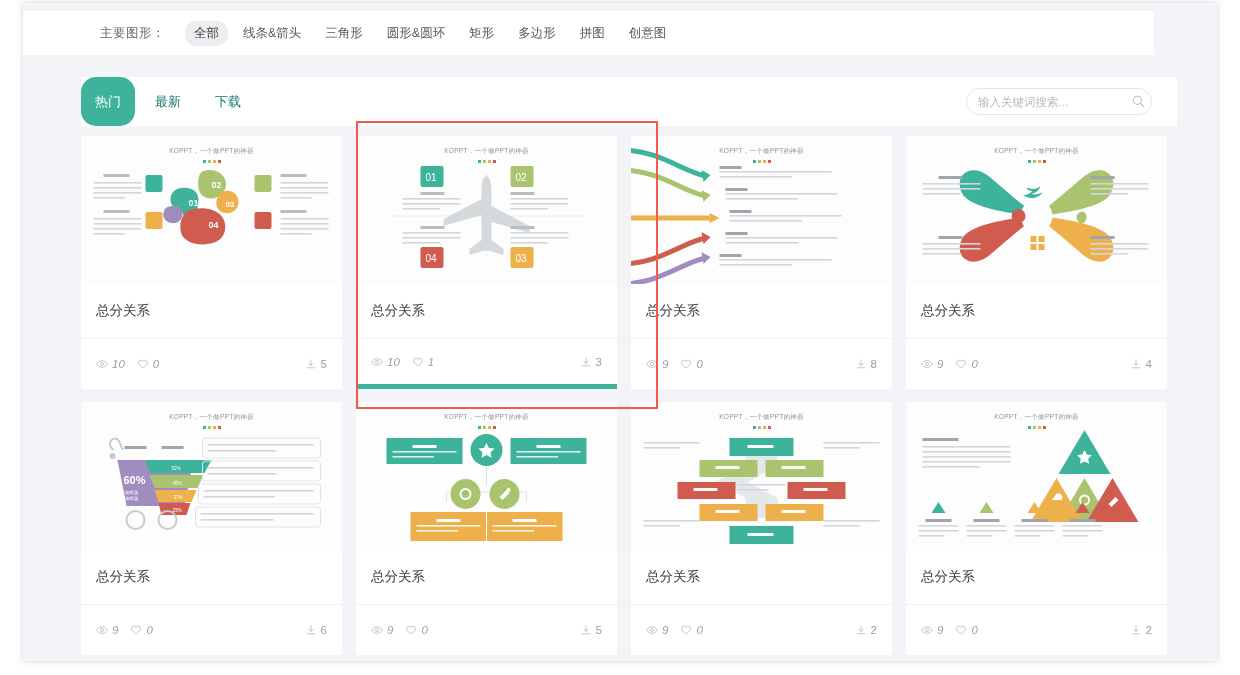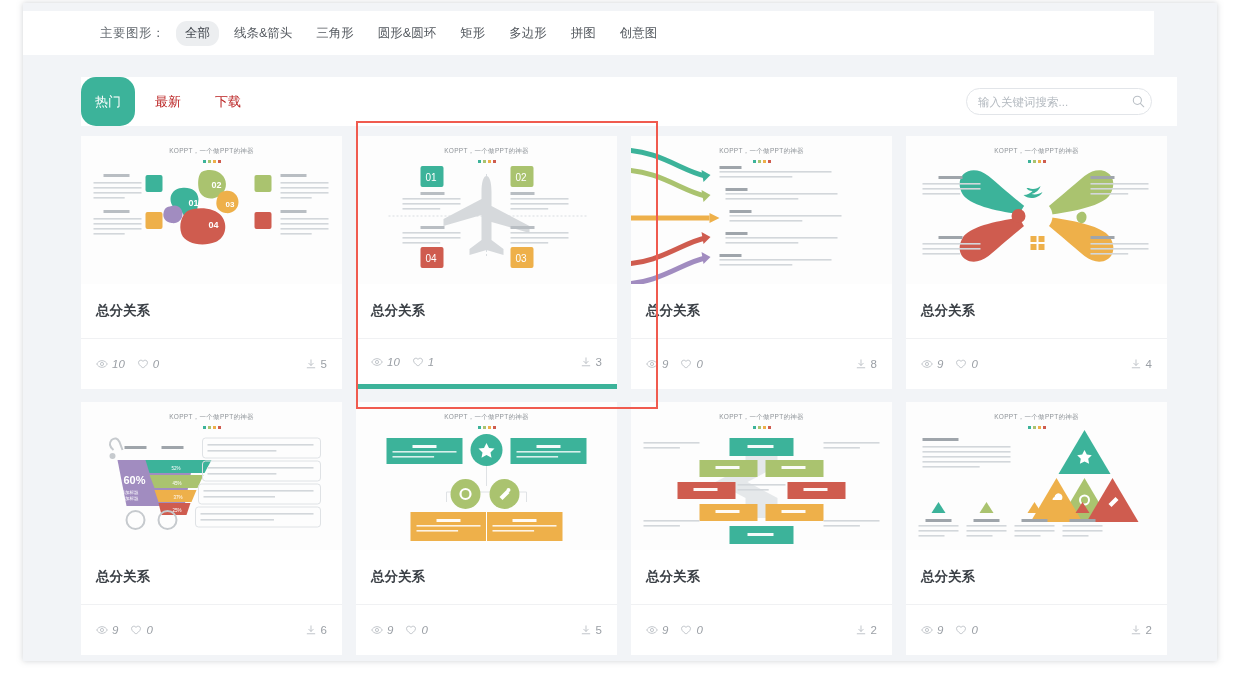--- a/index.html
+++ b/index.html
@@ -26,42 +26,42 @@
   
   .filterbar {
     position: absolute; left: 0; top: 8px;
     width: 1131px; height: 44px;
     background: #ffffff;
     display: flex; align-items: center;
     padding-left: 77px;
     font-size: 12.5px;
     color: #555b63;
   }
-  .filter-label { color: #63696f; margin-right: 8px; letter-spacing: .5px; }
+  .filter-label { color: #63696f; margin-right: 17px; letter-spacing: .5px; }
   .filter-item {
     padding: 4px 9px;
     margin: 4px 3px;
     border-radius: 11px;
     color: #54595f;
     cursor: pointer;
     white-space: nowrap;
   }
   .filter-item.active { background: #eceef0; color: #3c4148; }
 
   
   .tabpanel {
     position: absolute; left: 58px; top: 74px;
     width: 1096px; height: 49px;
     background: #ffffff;
     display: flex; align-items: stretch;
   }
   .tab {
     width: 54px;
     display: flex; align-items: center; justify-content: center;
-    font-size: 13px; color: #b91c1c;
+    font-size: 13px; color: #0f766e;
     cursor: pointer;
   }
   .tab.active { background: #3cb39a; color: #ffffff; border-radius: 15px; }
   .tabs-wrap { display: flex; }
   .tab:not(.active) { margin-left: 6px; }
 
   .search-box {
     position: absolute; right: 25px; top: 11px;
     width: 186px; height: 27px;
     border: 1px solid #e2e5e9;
@@ -113,21 +113,21 @@
   }
   .thumb-title {
     font-size: 6.5px; color: #8e9398; letter-spacing: .3px;
   }
   .dots { margin-top: 4px; display: flex; justify-content: center; gap: 2px; }
   .dots i { width: 3px; height: 3px; display: block; }
   .card-title {
     height: 55px;
     display: flex; align-items: center;
     padding: 0 15px;
-    font-size: 13.5px; font-weight: bold; color: #3b4046;
+    font-size: 13.5px; font-weight: normal; color: #3b4046;
     border-bottom: 1px solid #f0f1f3;
   }
   .card-meta {
     flex: 1;
     display: flex; align-items: center;
     padding: 0 15px;
     font-size: 11.5px; color: #9a9fa5;
   }
   .meta-left { display: flex; align-items: center; gap: 12px; font-style: italic; }
   .meta-item { display: flex; align-items: center; gap: 4px; }

